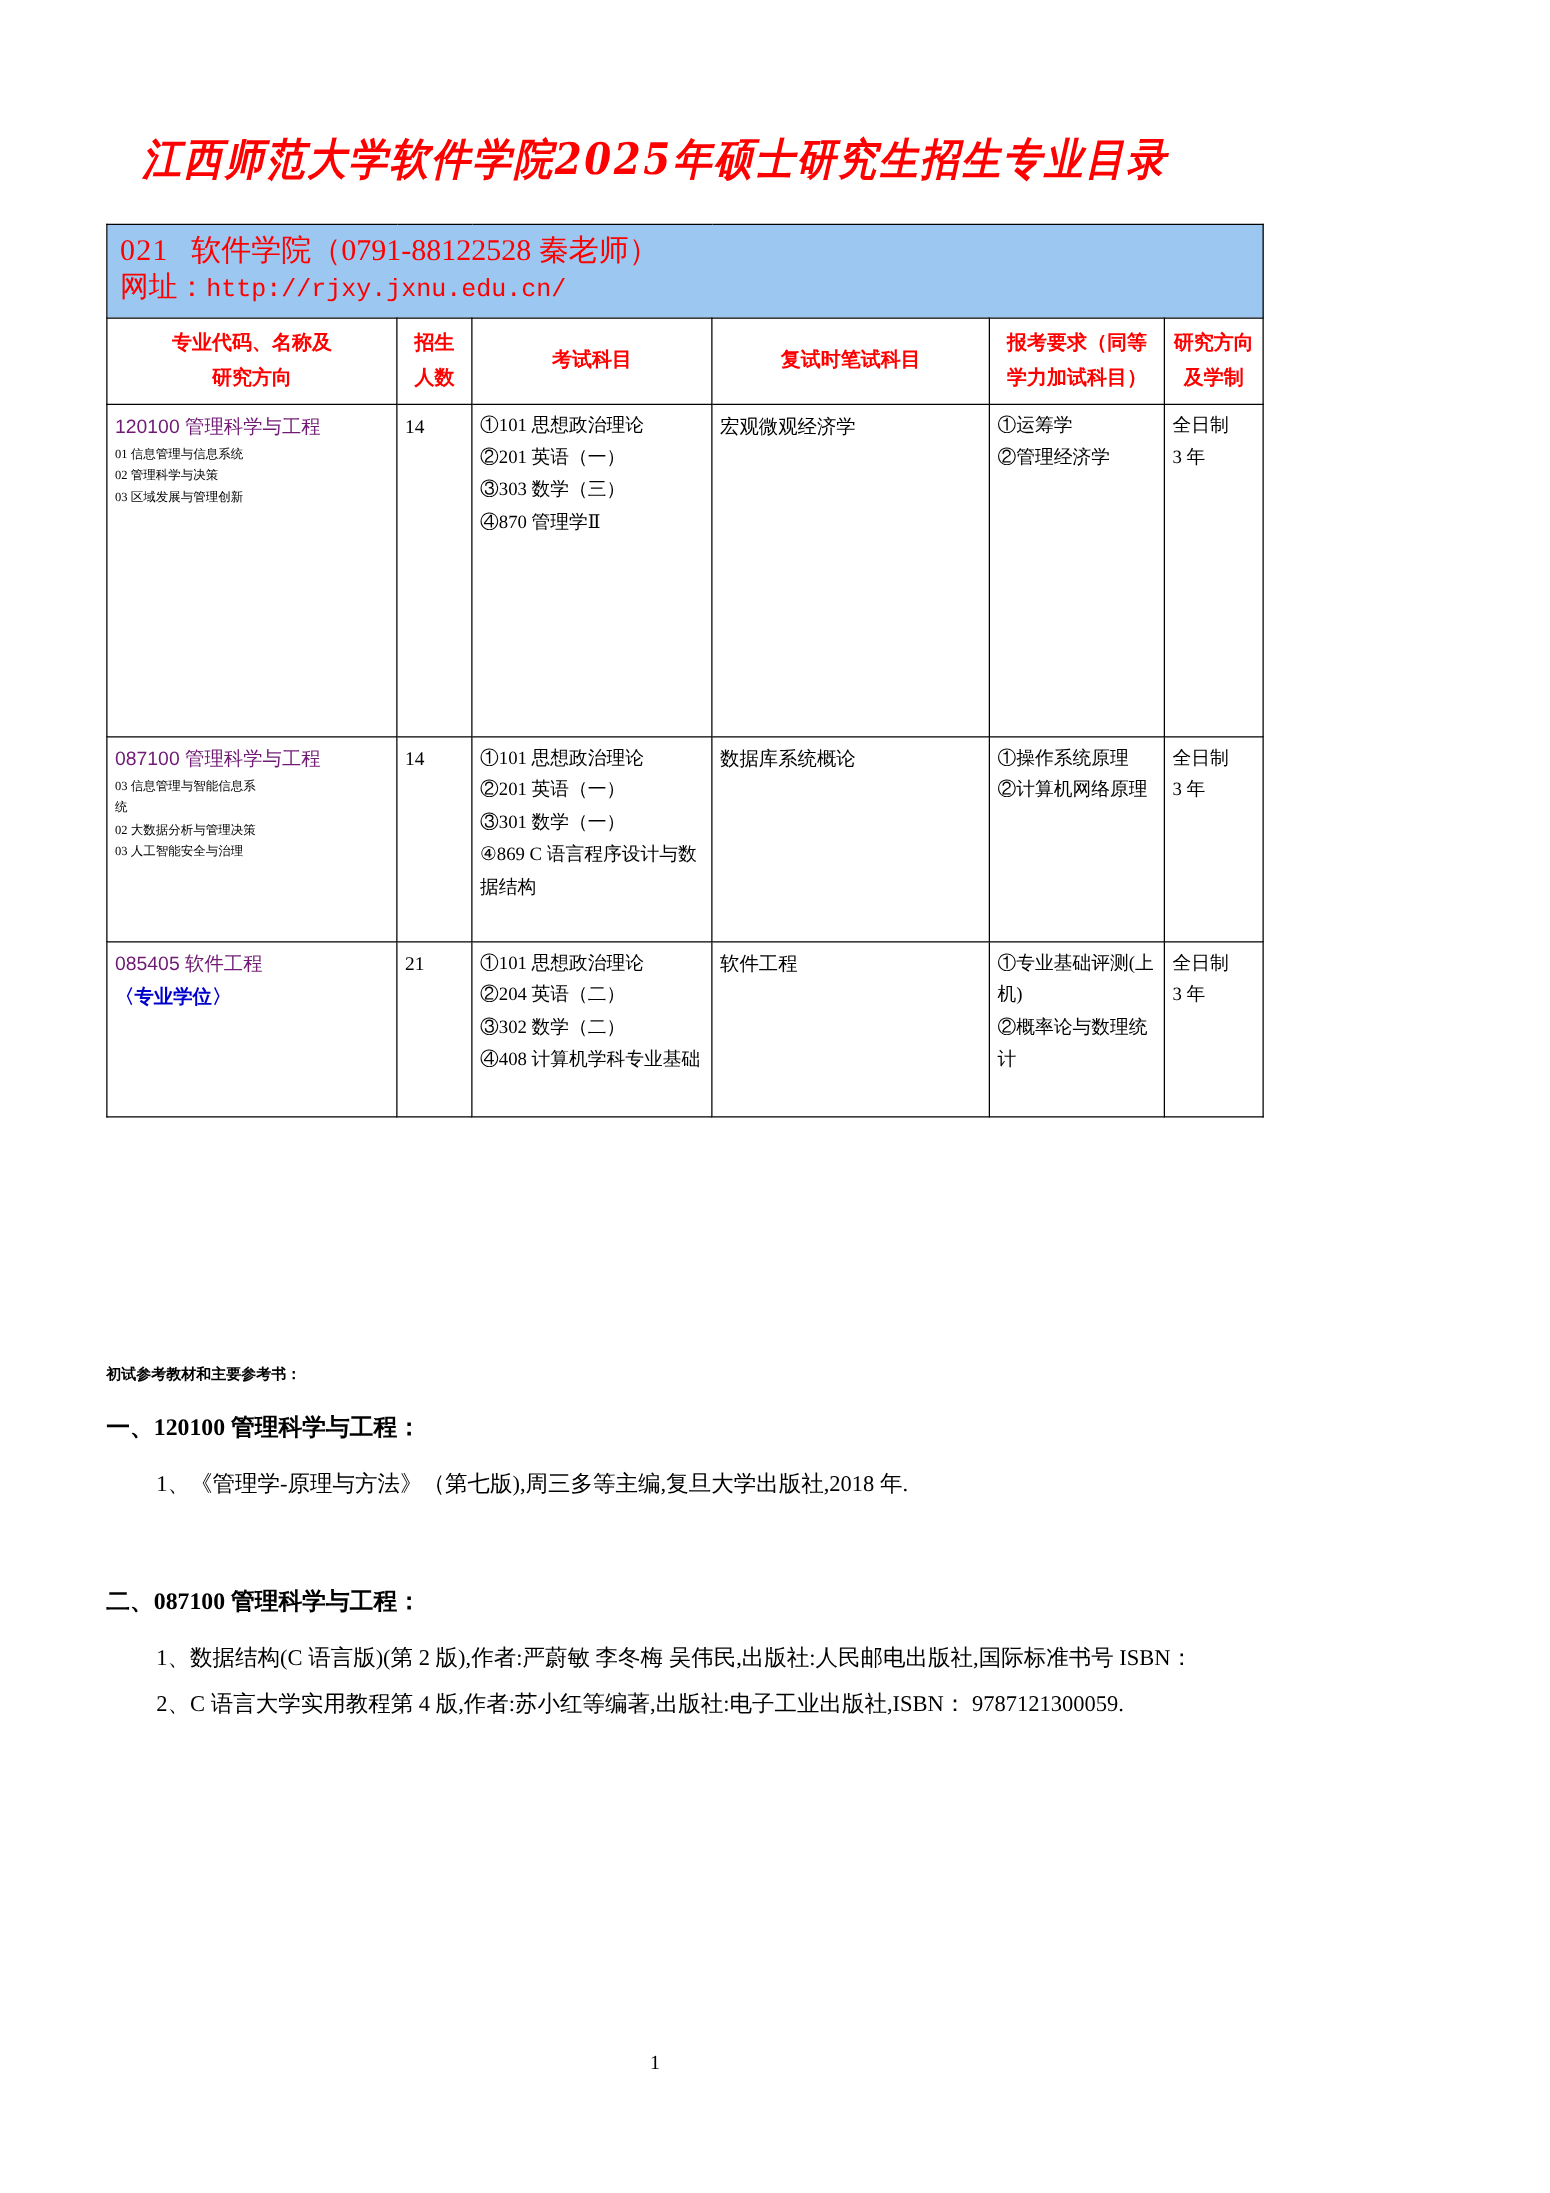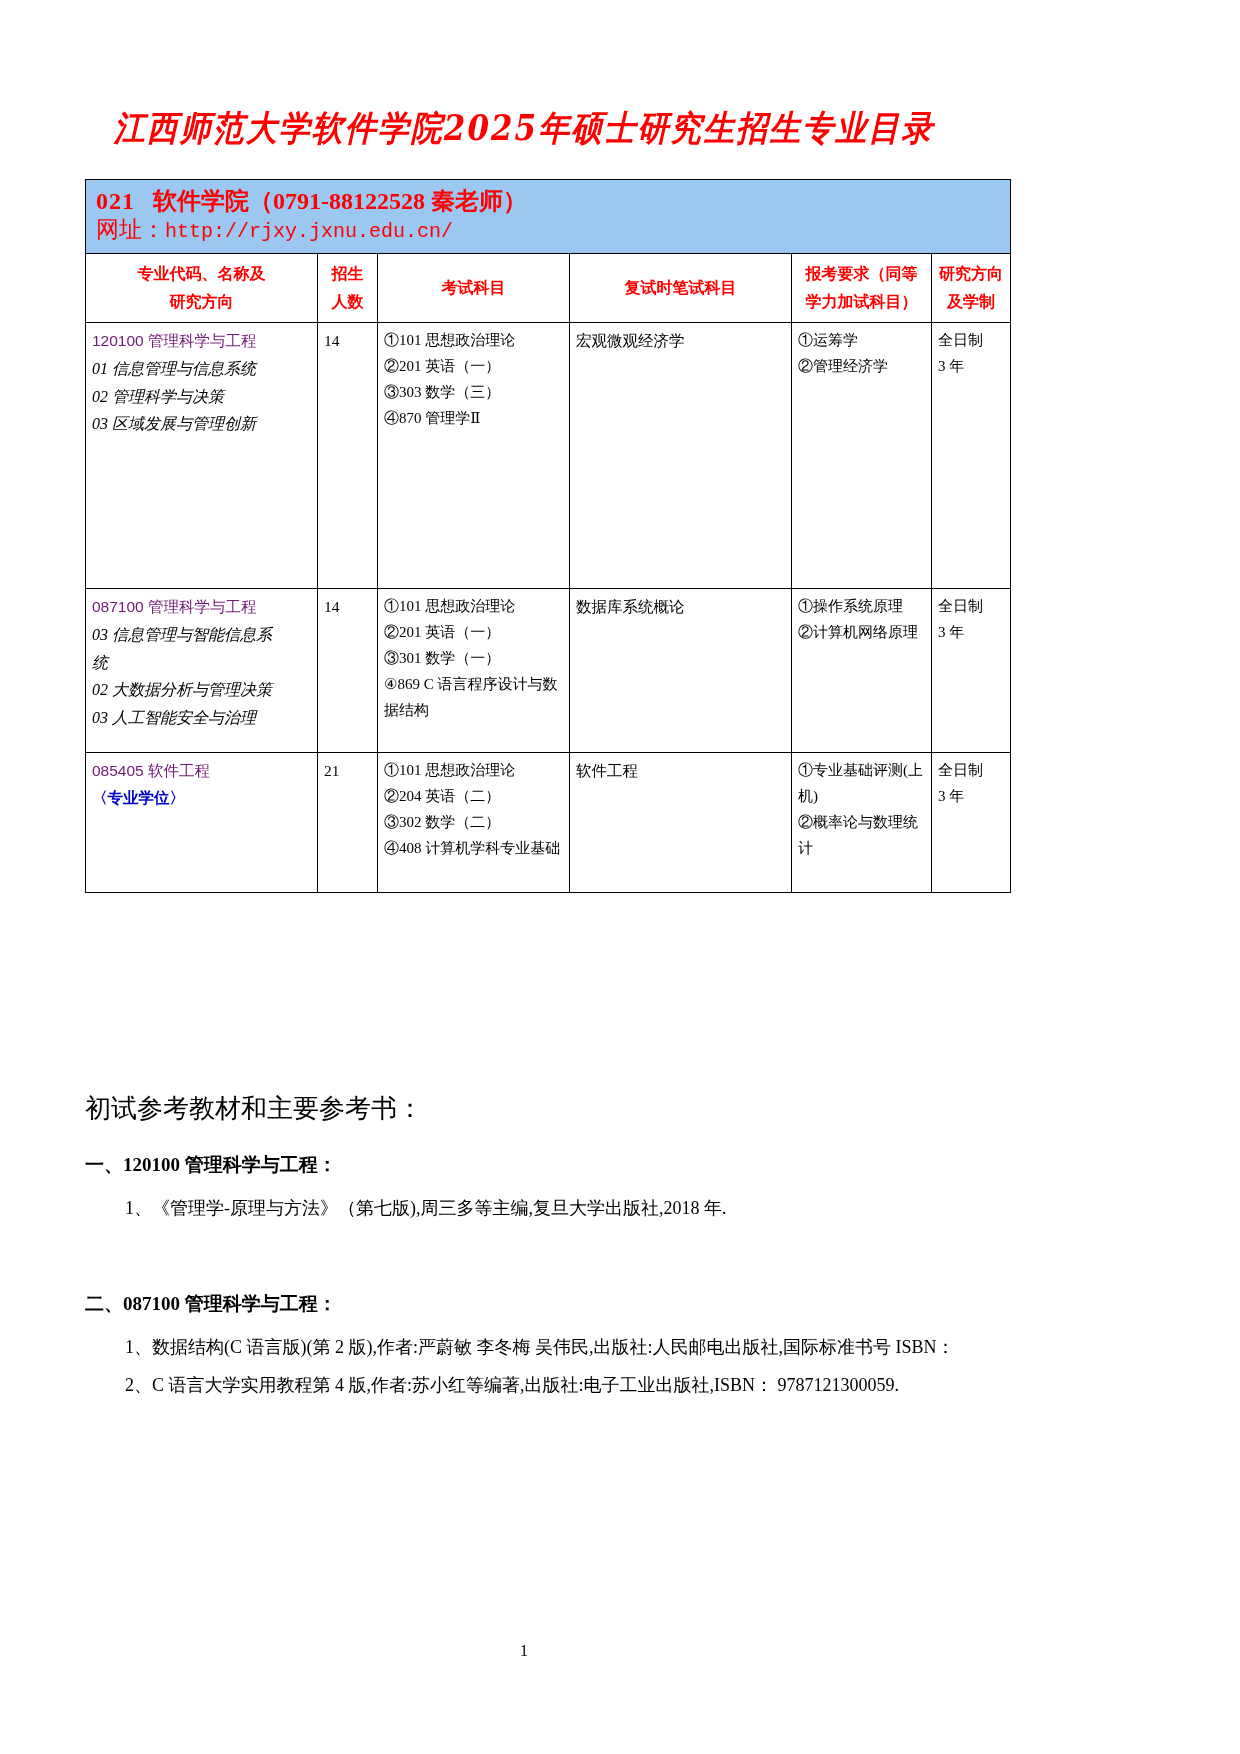--- a/index.html
+++ b/index.html
@@ -63,21 +63,20 @@
   .banner-cell {
     background: #9BC7F0;
     padding: 6px 10px 8px 10px !important;
     line-height: 1.26 !important;
   }
   .banner-line1 {
     color: #FF0000;
     font-size: 24px;
     font-family: "Liberation Serif", serif;
     white-space: nowrap;
-    font-weight: bold;
   }
   .banner-line1 .code { letter-spacing: 1px; }
   .banner-line2 {
     color: #FF0000;
     font-size: 23px;
     white-space: nowrap;
   }
   .banner-line2 .url {
     font-family: "Liberation Mono", "DejaVu Sans Mono", monospace;
     font-size: 20px;
@@ -110,39 +109,39 @@
     font-weight: normal;
     font-family: "Liberation Sans", sans-serif;
     font-size: 15.5px;
   }
   .prof-degree {
     color: #0000CC;
     font-weight: bold;
     font-family: "Liberation Sans", sans-serif;
     font-size: 15.5px;
   }
-  .dir-line { font-size: 16px; font-style: italic; }
+  .dir-line { font-size: 10px; }
   .exam-line { font-size: 15px; white-space: nowrap; }
   .req-line  { font-size: 15px; }
   .mode-line { font-size: 15px; white-space: nowrap; }
   .retest-line { font-size: 15.5px; }
 
   td.tall-1 { height: 256px; }
   td.tall-2 { height: 154px; }
   td.tall-3 { height: 130px; }
 
   
   .refs {
     margin-top: 196px;
     font-size: 18.5px;
     line-height: 1.55;
   }
   .refs .h-main {
-    font-weight: normal;
-    font-size: 26px;
+    font-weight: bold;
+    font-size: 12px;
     margin-bottom: 20px;
   }
   .refs .h-sec {
     font-weight: bold;
     font-size: 19px;
     margin-top: 0;
     margin-bottom: 14px;
   }
   .refs .h-sec.gap { margin-top: 36px; }
   .refs .item {

